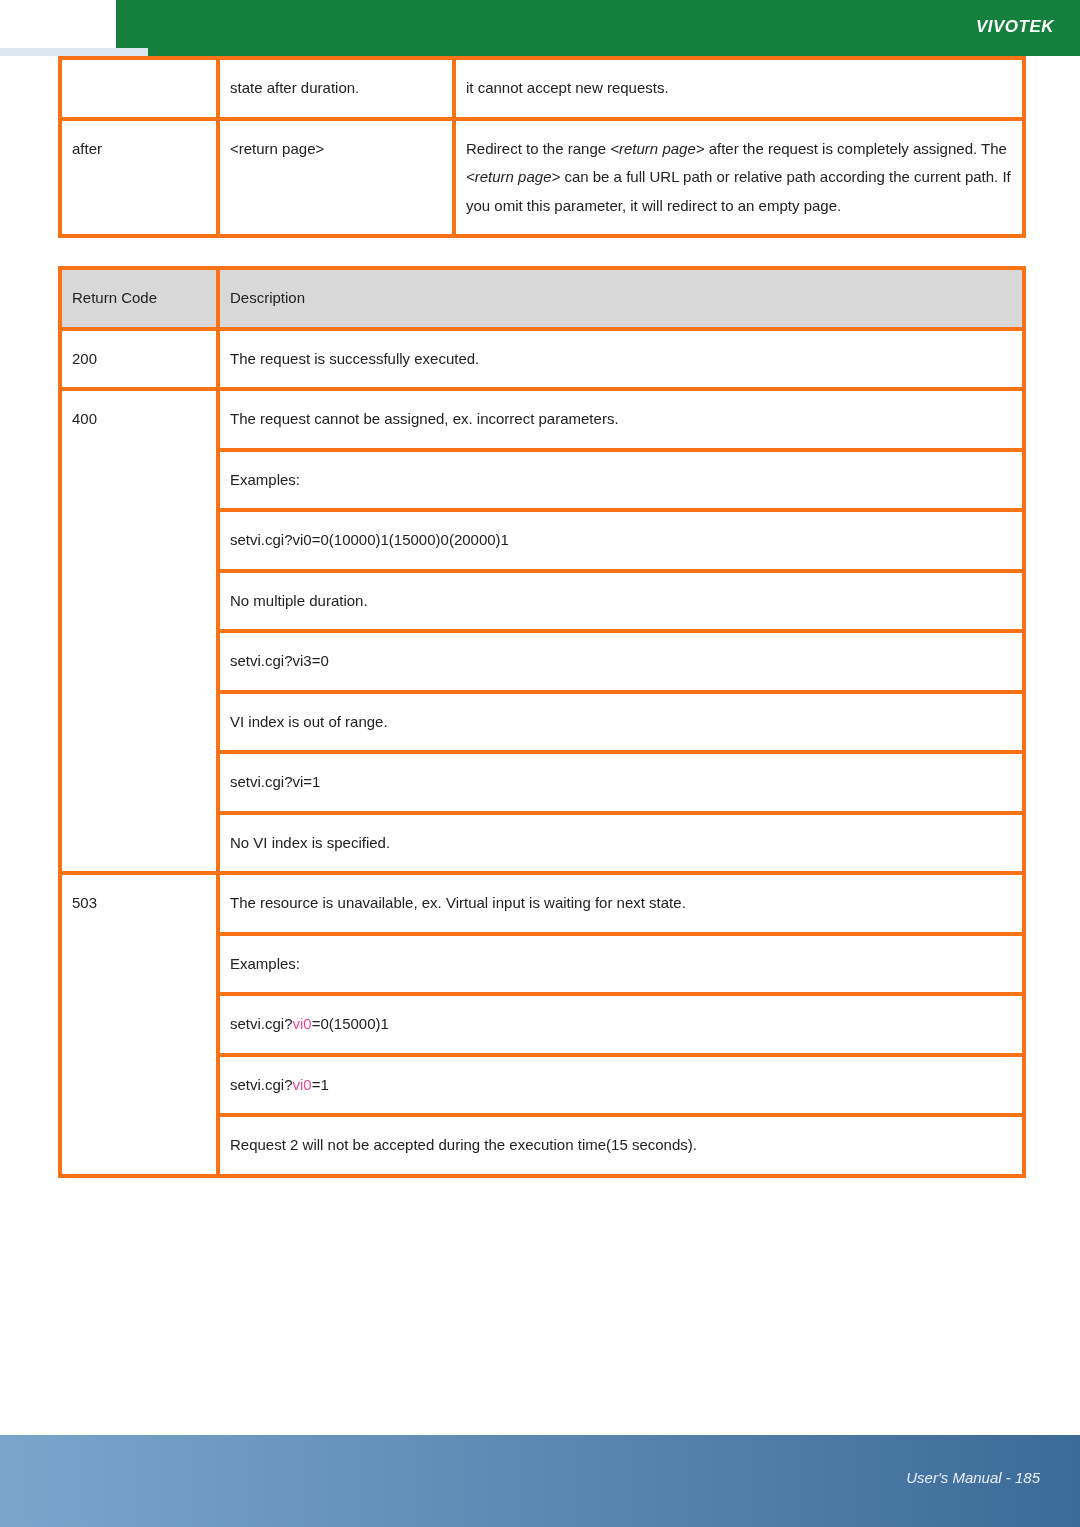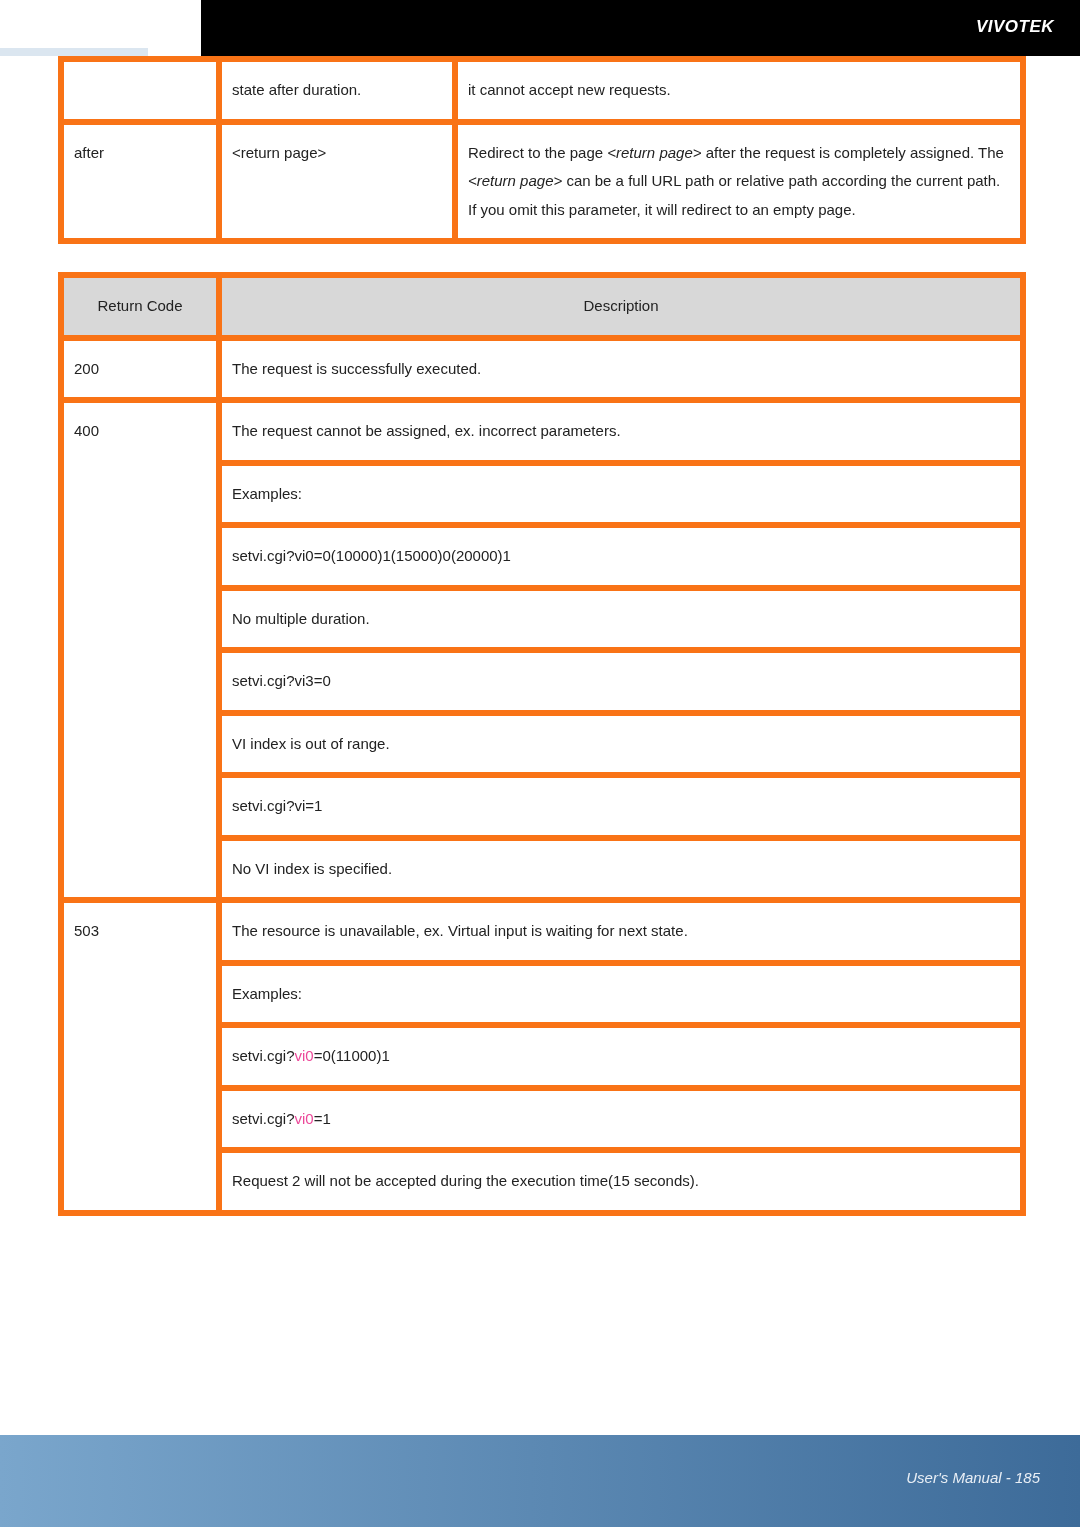--- a/index.html
+++ b/index.html
@@ -1,30 +1,30 @@
 <!DOCTYPE html>
 <html><head>
 <meta charset="utf-8">
 <style>
   * { box-sizing: border-box; margin: 0; padding: 0; }
   html, body { width: 1080px; height: 1527px; font-family: Verdana, Arial, sans-serif; background: #fff; color: #222; }
   .topband { height: 56px; position: relative; }
-  .topband-inner { position: absolute; right: 0; top: 0; width: 879px; height: 56px; background: #000000; }
+  .topband-inner { position: absolute; right: 0; top: 0; width: 964px; height: 56px; background: #15803d; }
   .brand { position: absolute; right: 26px; top: 17px; color: #fff; font-weight: bold; font-style: italic; font-size: 17px; letter-spacing: 0.5px; }
   .tab-rail { position: absolute; left: 0; top: 48px; width: 148px; height: 8px; background: #dbe6f0; }
   .content { padding: 0 54px 0 58px; }
   table { border-collapse: collapse; width: 100%; table-layout: fixed; }
-  td, th { border: 6px solid #f97316; padding: 14px 10px; font-size: 15px; vertical-align: top; line-height: 1.9; }
+  td, th { border: 4px solid #f97316; padding: 14px 10px; font-size: 15px; vertical-align: top; line-height: 1.9; }
   .t1 col.c1 { width: 158px; }
   .t1 col.c2 { width: 236px; }
   .t1 col.c3 { }
   .t2 { margin-top: 28px; }
   .t2 col.c1 { width: 158px; }
   .t2 col.c2 { }
-  .t2 th { background: #d8d8d8; font-weight: normal; text-align: center; }
+  .t2 th { background: #d8d8d8; font-weight: normal; text-align: left; }
   .italic { font-style: italic; }
   .red { color: #ec4899; }
   .footer { position: absolute; bottom: 0; left: 0; width: 1080px; height: 92px; }
   .footer-bar { width: 1080px; height: 92px; background: linear-gradient(90deg, #7aa6cc 0%, #3d6b99 100%); position: relative; }
   .footer-text { position: absolute; right: 40px; top: 34px; color: #e8eef5; font-style: italic; font-size: 15px; }
   .hairline { border-top: 1px solid #6c6c6c; margin-bottom: -1px; }
 </style>
 </head>
 <body>
 
@@ -47,21 +47,21 @@
     <tbody>
         <tr>
       <td></td>
       <td>state after duration.</td>
       <td>it cannot accept new requests.</td>
     </tr>
     <tr>
       <td>after</td>
       <td>&lt;return page&gt;</td>
       <td>
-        <span>Redirect to the page </span><span class="italic">&lt;return page&gt;</span><span> after the request is completely assigned. The </span><span class="italic">&lt;return page&gt;</span><span> can be a full URL path or relative path according the current path. If you omit this parameter, it will redirect to an empty page.</span>
+        <span>Redirect to the range </span><span class="italic">&lt;return page&gt;</span><span> after the request is completely assigned. The </span><span class="italic">&lt;return page&gt;</span><span> can be a full URL path or relative path according the current path. If you omit this parameter, it will redirect to an empty page.</span>
       </td>
     </tr>
   </tbody>
     </table>
 
   <table class="t2">
     <colgroup>
         <col class="c1">
         <col class="c2">
       </colgroup>
@@ -101,21 +101,21 @@
         </tr>
     <tr>
       <td rowspan="5">503</td>
       <td>The resource is unavailable, ex. Virtual input is waiting for next state.</td>
     </tr>
     <tr>
           <td>Examples:</td>
         </tr>
     <tr>
       <td>
-        <span>setvi.cgi?</span><span class="red">vi0</span><span>=0(11000)1</span>
+        <span>setvi.cgi?</span><span class="red">vi0</span><span>=0(15000)1</span>
       </td>
     </tr>
     <tr>
       <td>
         <span>setvi.cgi?</span><span class="red">vi0</span><span>=1</span>
       </td>
     </tr>
     <tr>
           <td>Request 2 will not be accepted during the execution time(15 seconds).</td>
         </tr>

